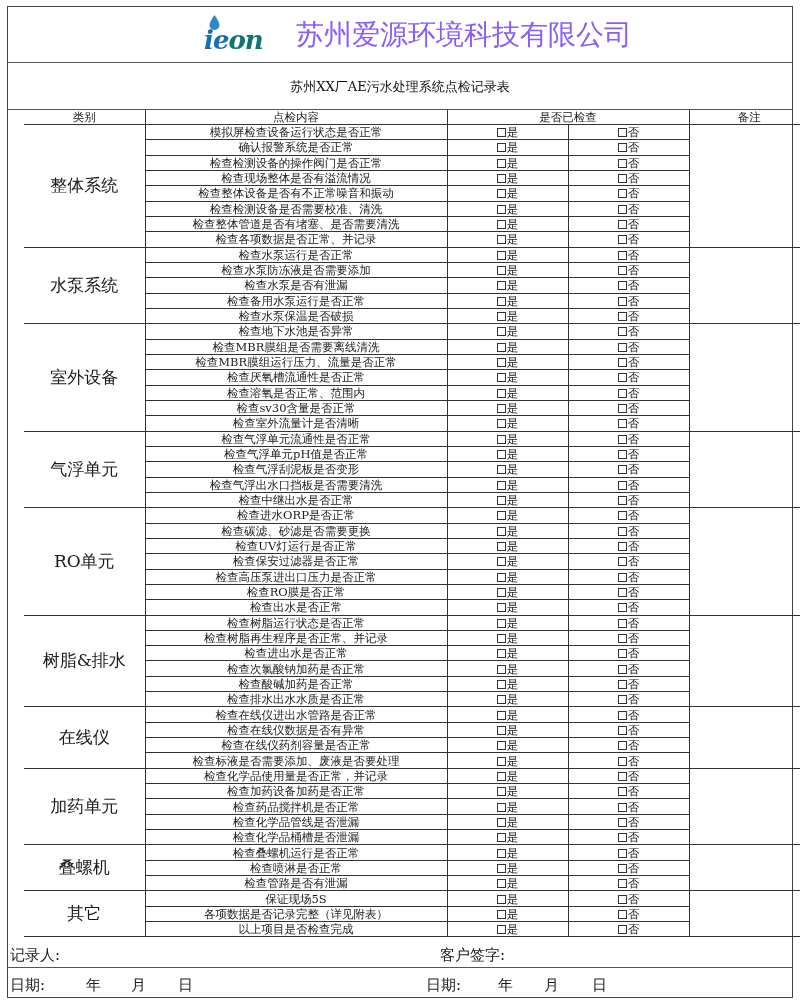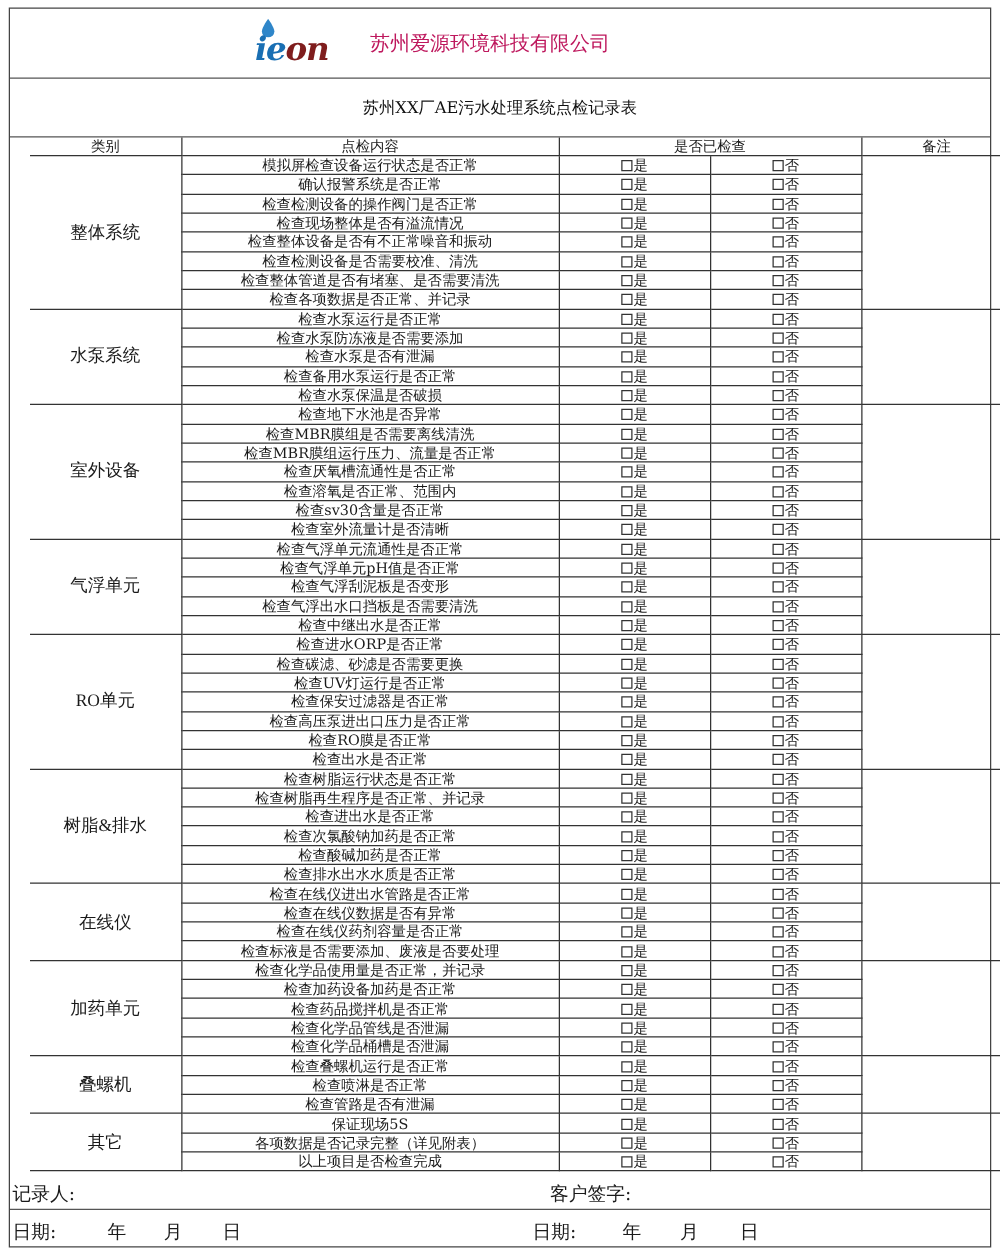--- a/index.html
+++ b/index.html
@@ -8,33 +8,33 @@
   .sheet { position:absolute; left:7px; top:6px; width:786px; height:992px;
            border:1.5px solid #444; box-sizing:border-box; }
   .logo-row { position:absolute; left:0; top:0; width:100%; height:56px;
               border-bottom:1.5px solid #555; box-sizing:border-box; }
   .logo { position:absolute; left:196px; top:8px; height:40px; width:70px; }
   .logo-drop { position:absolute; left:5px; top:0px; width:11px; height:15px; }
   .logo-text { position:absolute; left:0; top:10px; font-family:"DejaVu Serif",serif;
                font-style:italic; font-weight:bold; font-size:26px; letter-spacing:-1px; line-height:30px; }
   .logo-text .i { color:#1a6fb3; }
   .logo-text .eon-e { color:#1a6fb3; }
-  .logo-text .on { color:#7f1d1d; }
-  .company { position:absolute; left:288px; top:14px; font-size:16px; line-height:28px; color:#be185d;
+  .logo-text .on { color:#0f766e; }
+  .company { position:absolute; left:288px; top:14px; font-size:28px; line-height:28px; color:#8b5cf6;
              font-family:"DejaVu Sans","Liberation Sans",sans-serif; }
   .title-row { position:absolute; left:0; top:56px; width:100%; height:47px;
                border-bottom:1.5px solid #555; box-sizing:border-box; text-align:center; }
   .title { font-size:13px; line-height:47px; color:#111;text-align:center; }
   .grid { position:absolute; left:16px; top:103px; width:100%; }
   table { border-collapse:collapse; table-layout:fixed; width:785px; }
   td, th { border:1px solid #333; padding:0; font-weight:normal; font-size:11.5px;
            text-align:center; vertical-align:middle; white-space:nowrap; overflow:hidden; }
   th { height:14px; line-height:14px; }
   td.item { height:14.34px; line-height:14px;text-align:center; }
-  td.cat { font-size:14px;font-family:Liberation Serif, serif; }
+  td.cat { font-size:17px; }
   td.chk { line-height:14px; }
   .box { display:inline-block; width:9px; height:9px; border:1px solid #333; margin-right:1px;
          vertical-align:-1px; box-sizing:border-box; }
   .footer { position:absolute; left:0; top:931px; width:100%; }
   .frow { height:30px; border-bottom:1.5px solid #555; box-sizing:border-box; position:relative; font-size:15px; }
   .frow:last-child { border-bottom:none; }
   .frow span { position:absolute; top:8px; }
   table tr:first-child th { border-top:none; }
   table td:first-child, table th:first-child { border-left:none; }
   table td:last-child, table th:last-child { border-right:none; }

